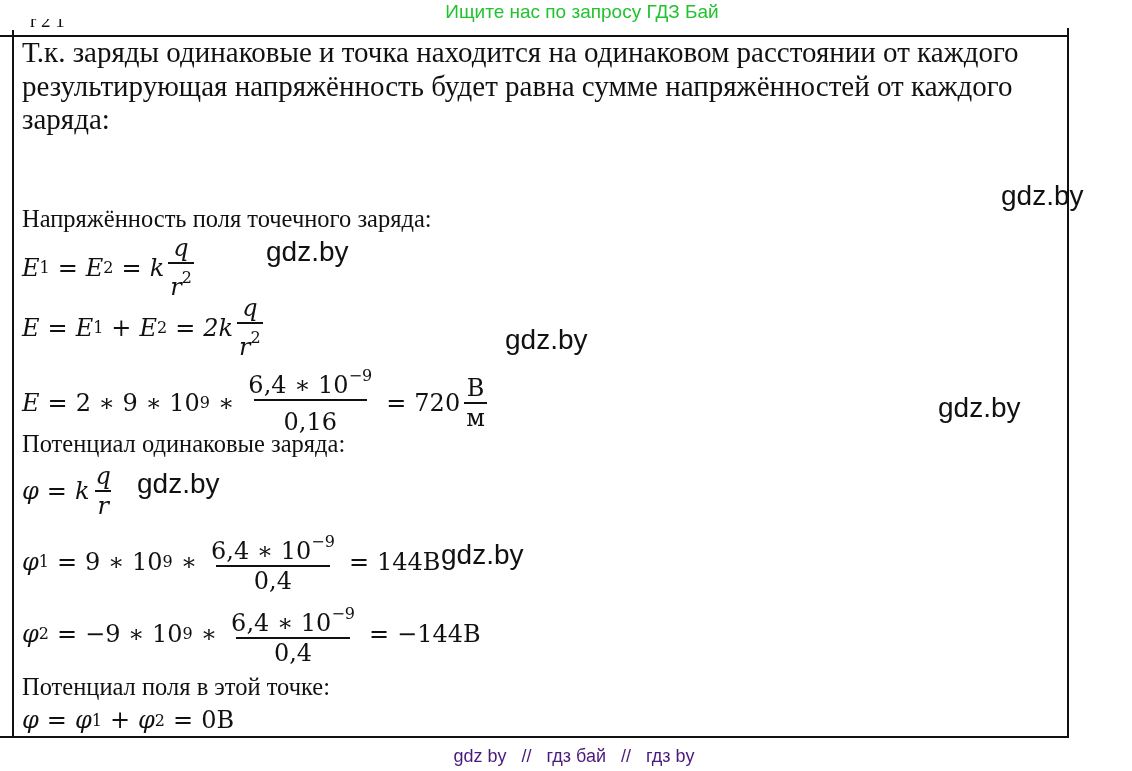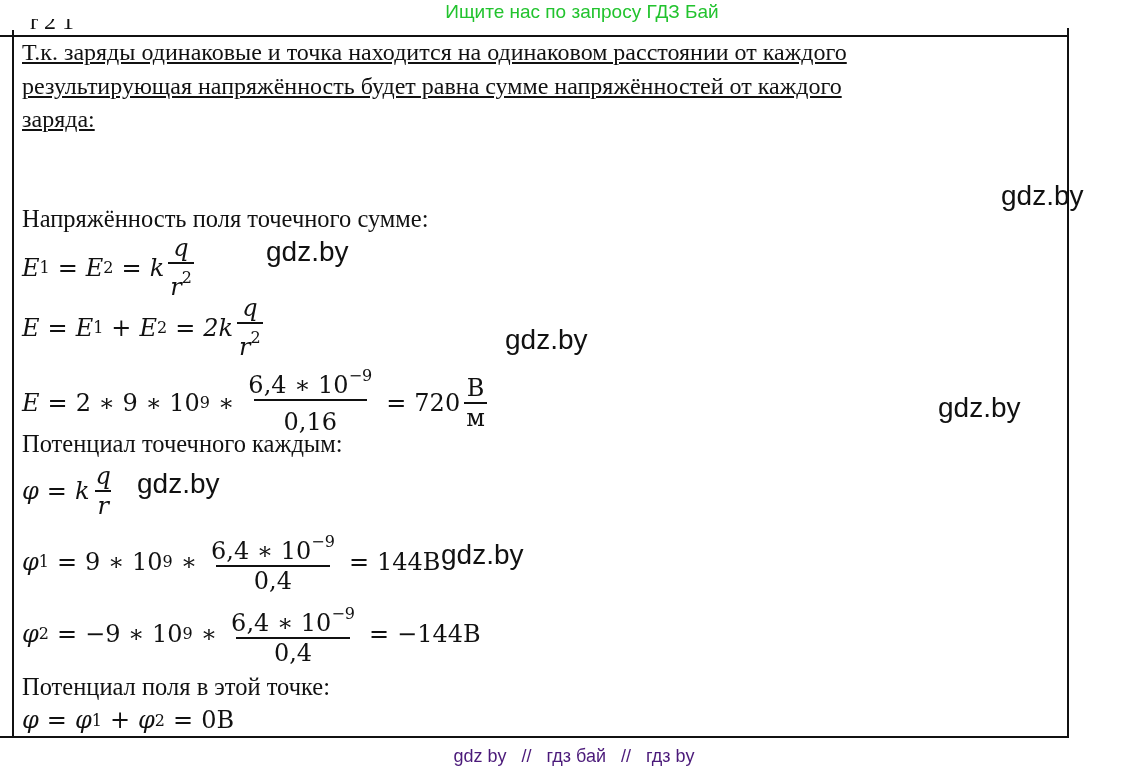--- a/index.html
+++ b/index.html
@@ -1,25 +1,25 @@
 <!DOCTYPE html>
 <html><head>
   <meta charset="utf-8">
   <style>
     html, body { margin: 0; padding: 0; background: #ffffff; }
     body { width: 1132px; height: 771px; position: relative; overflow: hidden; font-family: "Liberation Serif", "DejaVu Serif", serif; color: #111; }
     .banner { position: absolute; top: 0; left: 16px; width: 1132px; text-align: center; font-family: "Liberation Sans", "DejaVu Sans", sans-serif; font-size: 19px; line-height: 24px; color: #22c32e; }
-    .clipped-top { position: absolute; top: 19px; left: 30px; font-size: 24px; line-height: 24px; height: 15px; overflow: hidden; color: #111; }
+    .clipped-top { position: absolute; top: 19px; left: 30px; font-size: 19px; line-height: 24px; height: 15px; overflow: hidden; color: #111; }
     .clipped-top span { display: inline-block; transform: translateY(-10px); }
     .line-top { position: absolute; top: 35px; left: 0; width: 1068px; height: 0; border-top: 2px solid #111; }
     .line-left { position: absolute; top: 30px; left: 12px; width: 0; height: 708px; border-left: 2px solid #111; }
     .line-right { position: absolute; top: 28px; left: 1067px; width: 0; height: 710px; border-left: 2px solid #111; }
     .line-bottom { position: absolute; top: 736px; left: 0; width: 1069px; height: 0; border-top: 2px solid #111; }
     .content { position: absolute; top: 36px; left: 22px; width: 1040px; }
-    .para { font-size: 24px; line-height: 33.5px; margin: 0; text-decoration: underline; }
+    .para { font-size: 29px; line-height: 33.5px; margin: 0; }
     .para p { margin: 0; white-space: nowrap; }
     .heading { position: absolute; left: 22px; font-size: 24.5px; line-height: 30px; white-space: nowrap; }
     .math { position: absolute; left: 22px; font-family: "DejaVu Serif", "Liberation Serif", serif; font-size: 24px; white-space: nowrap; display: flex; align-items: center; }
     .math .it { font-style: italic; }
     .math .sub { font-size: 16px; vertical-align: -6px; }
     .math .sup { font-size: 16px; vertical-align: 12px; }
     .math .op { margin: 0 8px; }
     .frac { display: inline-flex; flex-direction: column; align-items: center; vertical-align: middle; margin: 0 4px; }
     .frac .num { padding: 0 2px; line-height: 28px; }
     .frac .den { padding: 0 2px; line-height: 28px; border-top: 2px solid #111; }
@@ -42,21 +42,21 @@
 <div class="line-bottom"></div>
 
 <div class="content">
   <div class="para">
     <p>Т.к. заряды одинаковые и точка находится на одинаковом расстоянии от каждого</p>
     <p>результирующая напряжённость будет равна сумме напряжённостей от каждого</p>
     <p>заряда:</p>
   </div>
 </div>
 
-<div class="heading" style="top:204px;">Напряжённость поля точечного сумме:</div>
+<div class="heading" style="top:204px;">Напряжённость поля точечного заряда:</div>
 
 <div class="math" style="top:234px;">
   <span class="it">E</span>
     <span class="sub">1</span>
   <span class="op">=</span>
   <span class="it">E</span>
     <span class="sub">2</span>
   <span class="op">=</span>
   <span class="it">k</span>
   <span class="frac">
@@ -92,21 +92,21 @@
     <span class="den" style="padding:7px 30px;">0,16</span>
   </span>
   <span class="op">=</span>
   <span>720</span>
   <span class="frac">
     <span class="num">В</span>
     <span class="den">м</span>
   </span>
 </div>
 
-<div class="heading" style="top:429px;">Потенциал точечного каждым:</div>
+<div class="heading" style="top:429px;">Потенциал одинаковые заряда:</div>
 
 <div class="math" style="top:462px;">
   <span class="it">φ</span>
   <span class="op">=</span>
   <span class="it">k</span>
   <span class="frac">
     <span class="num it">q</span>
     <span class="den it">r</span>
   </span>
 </div>

